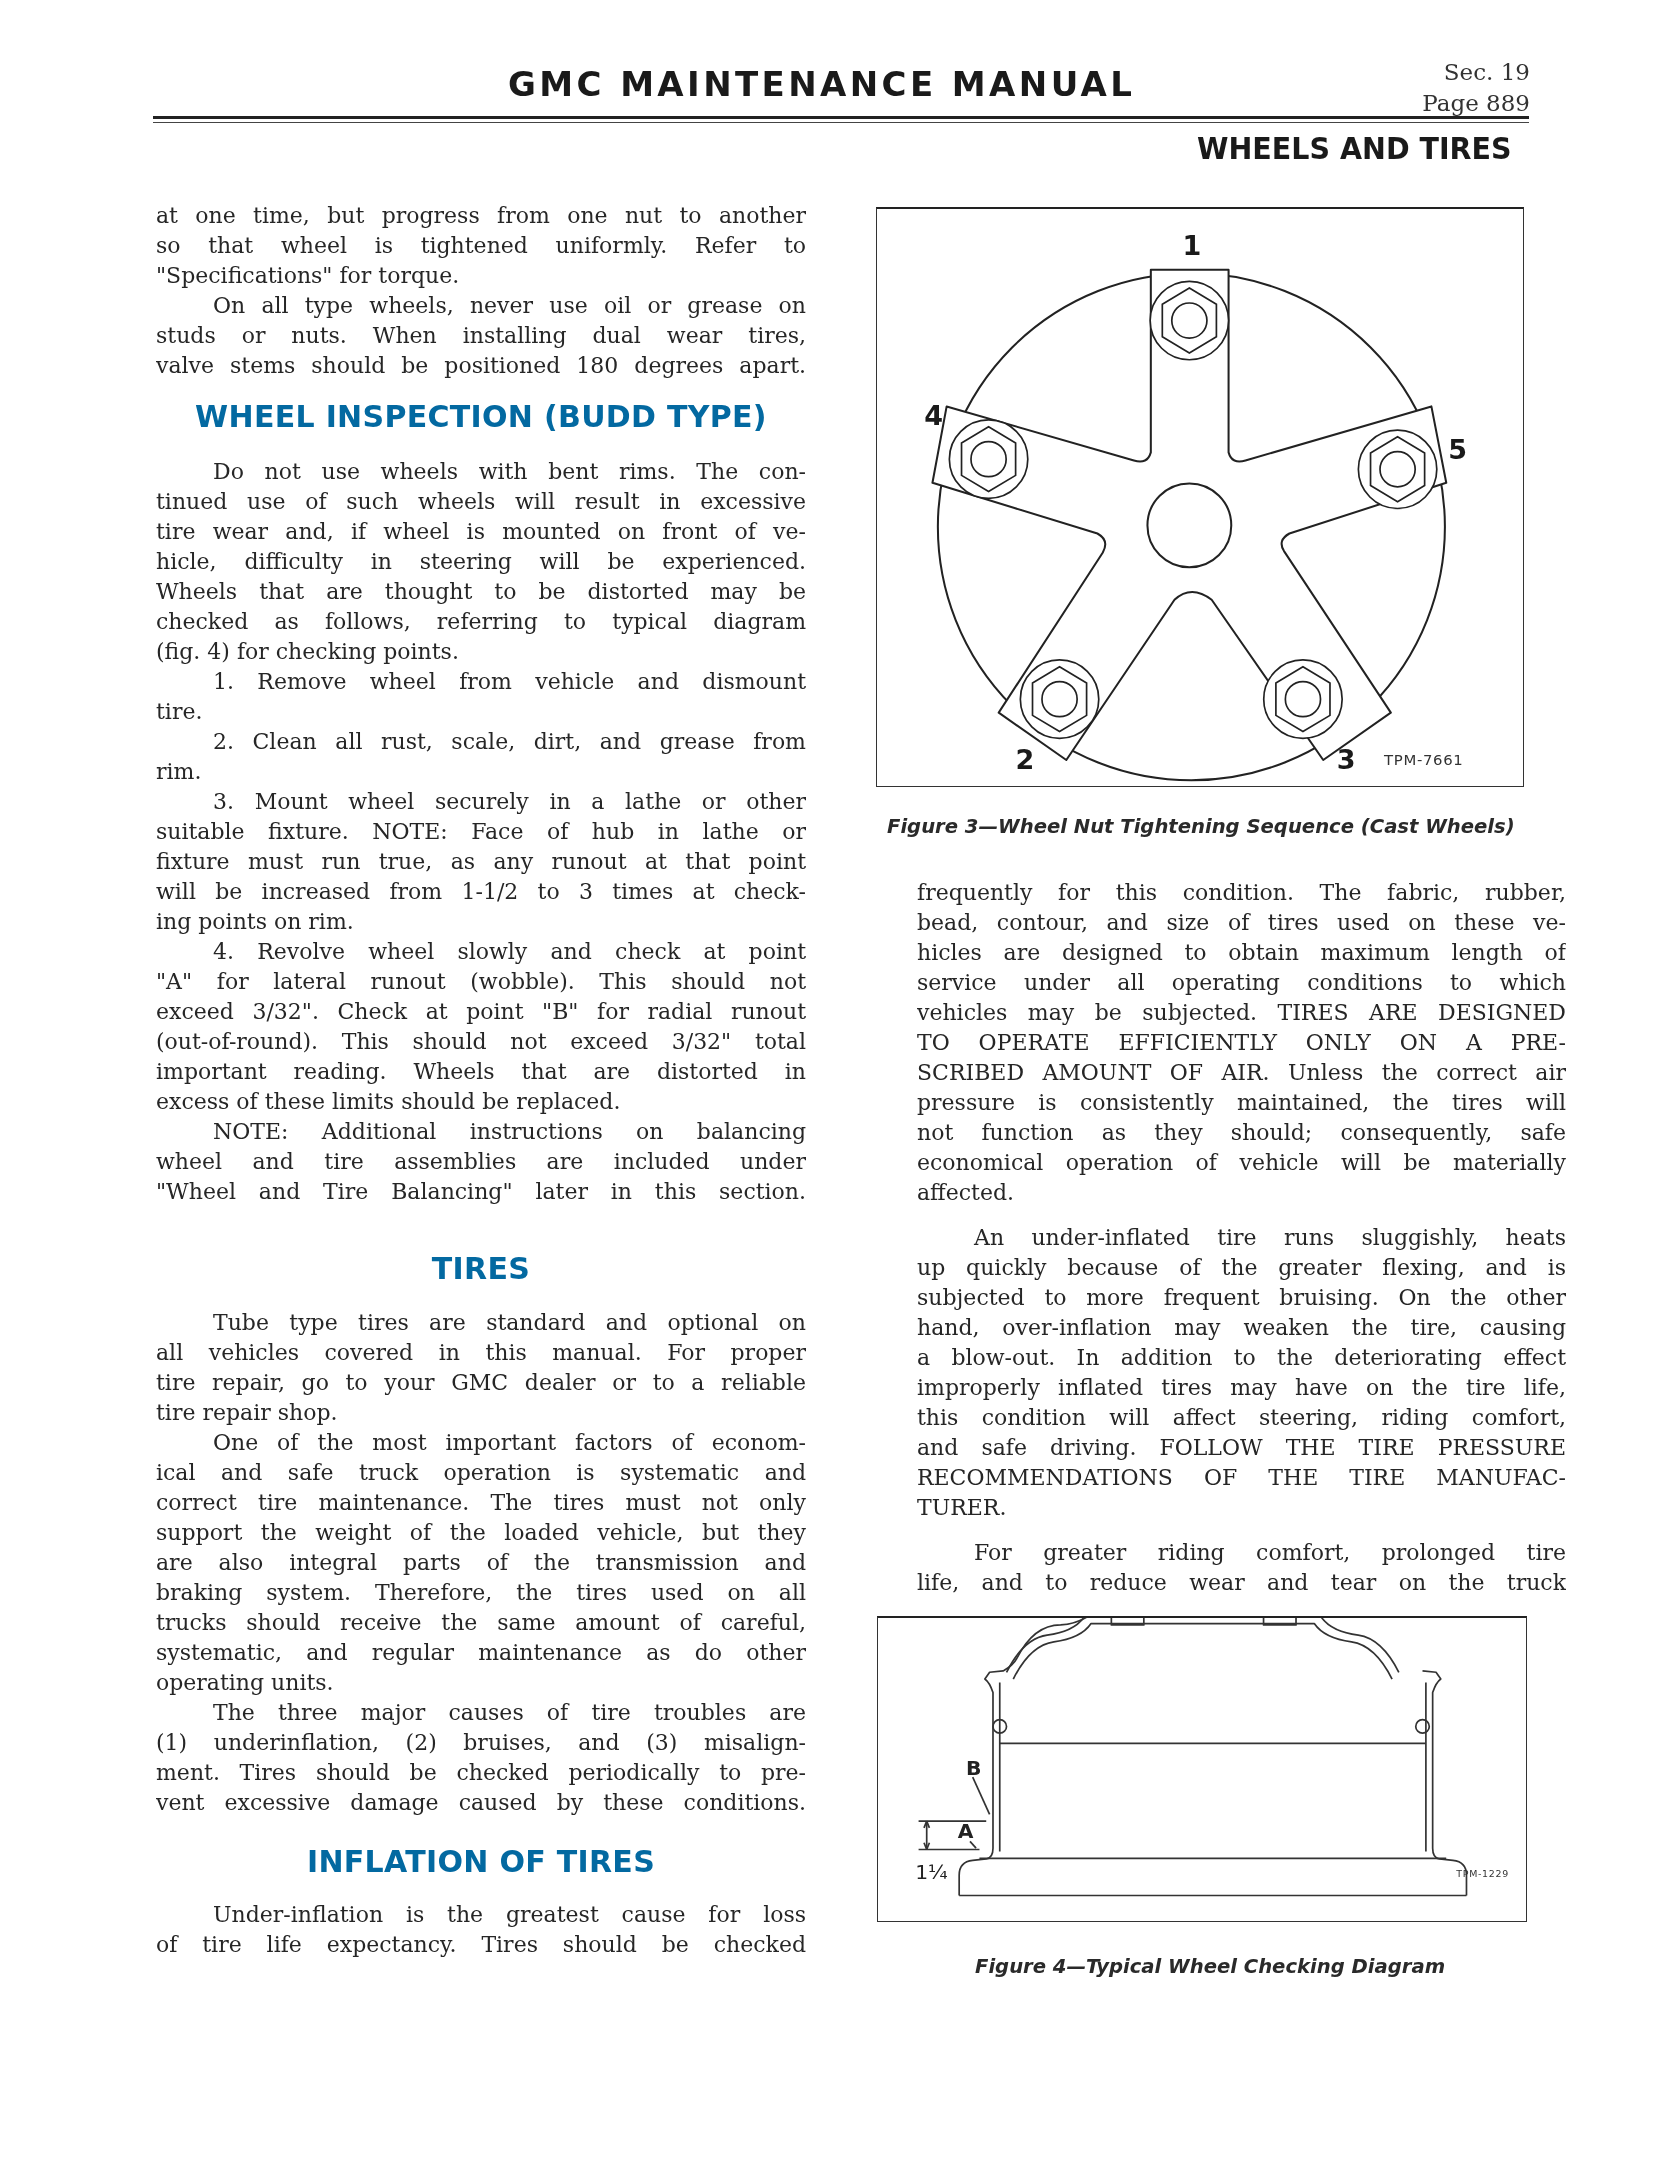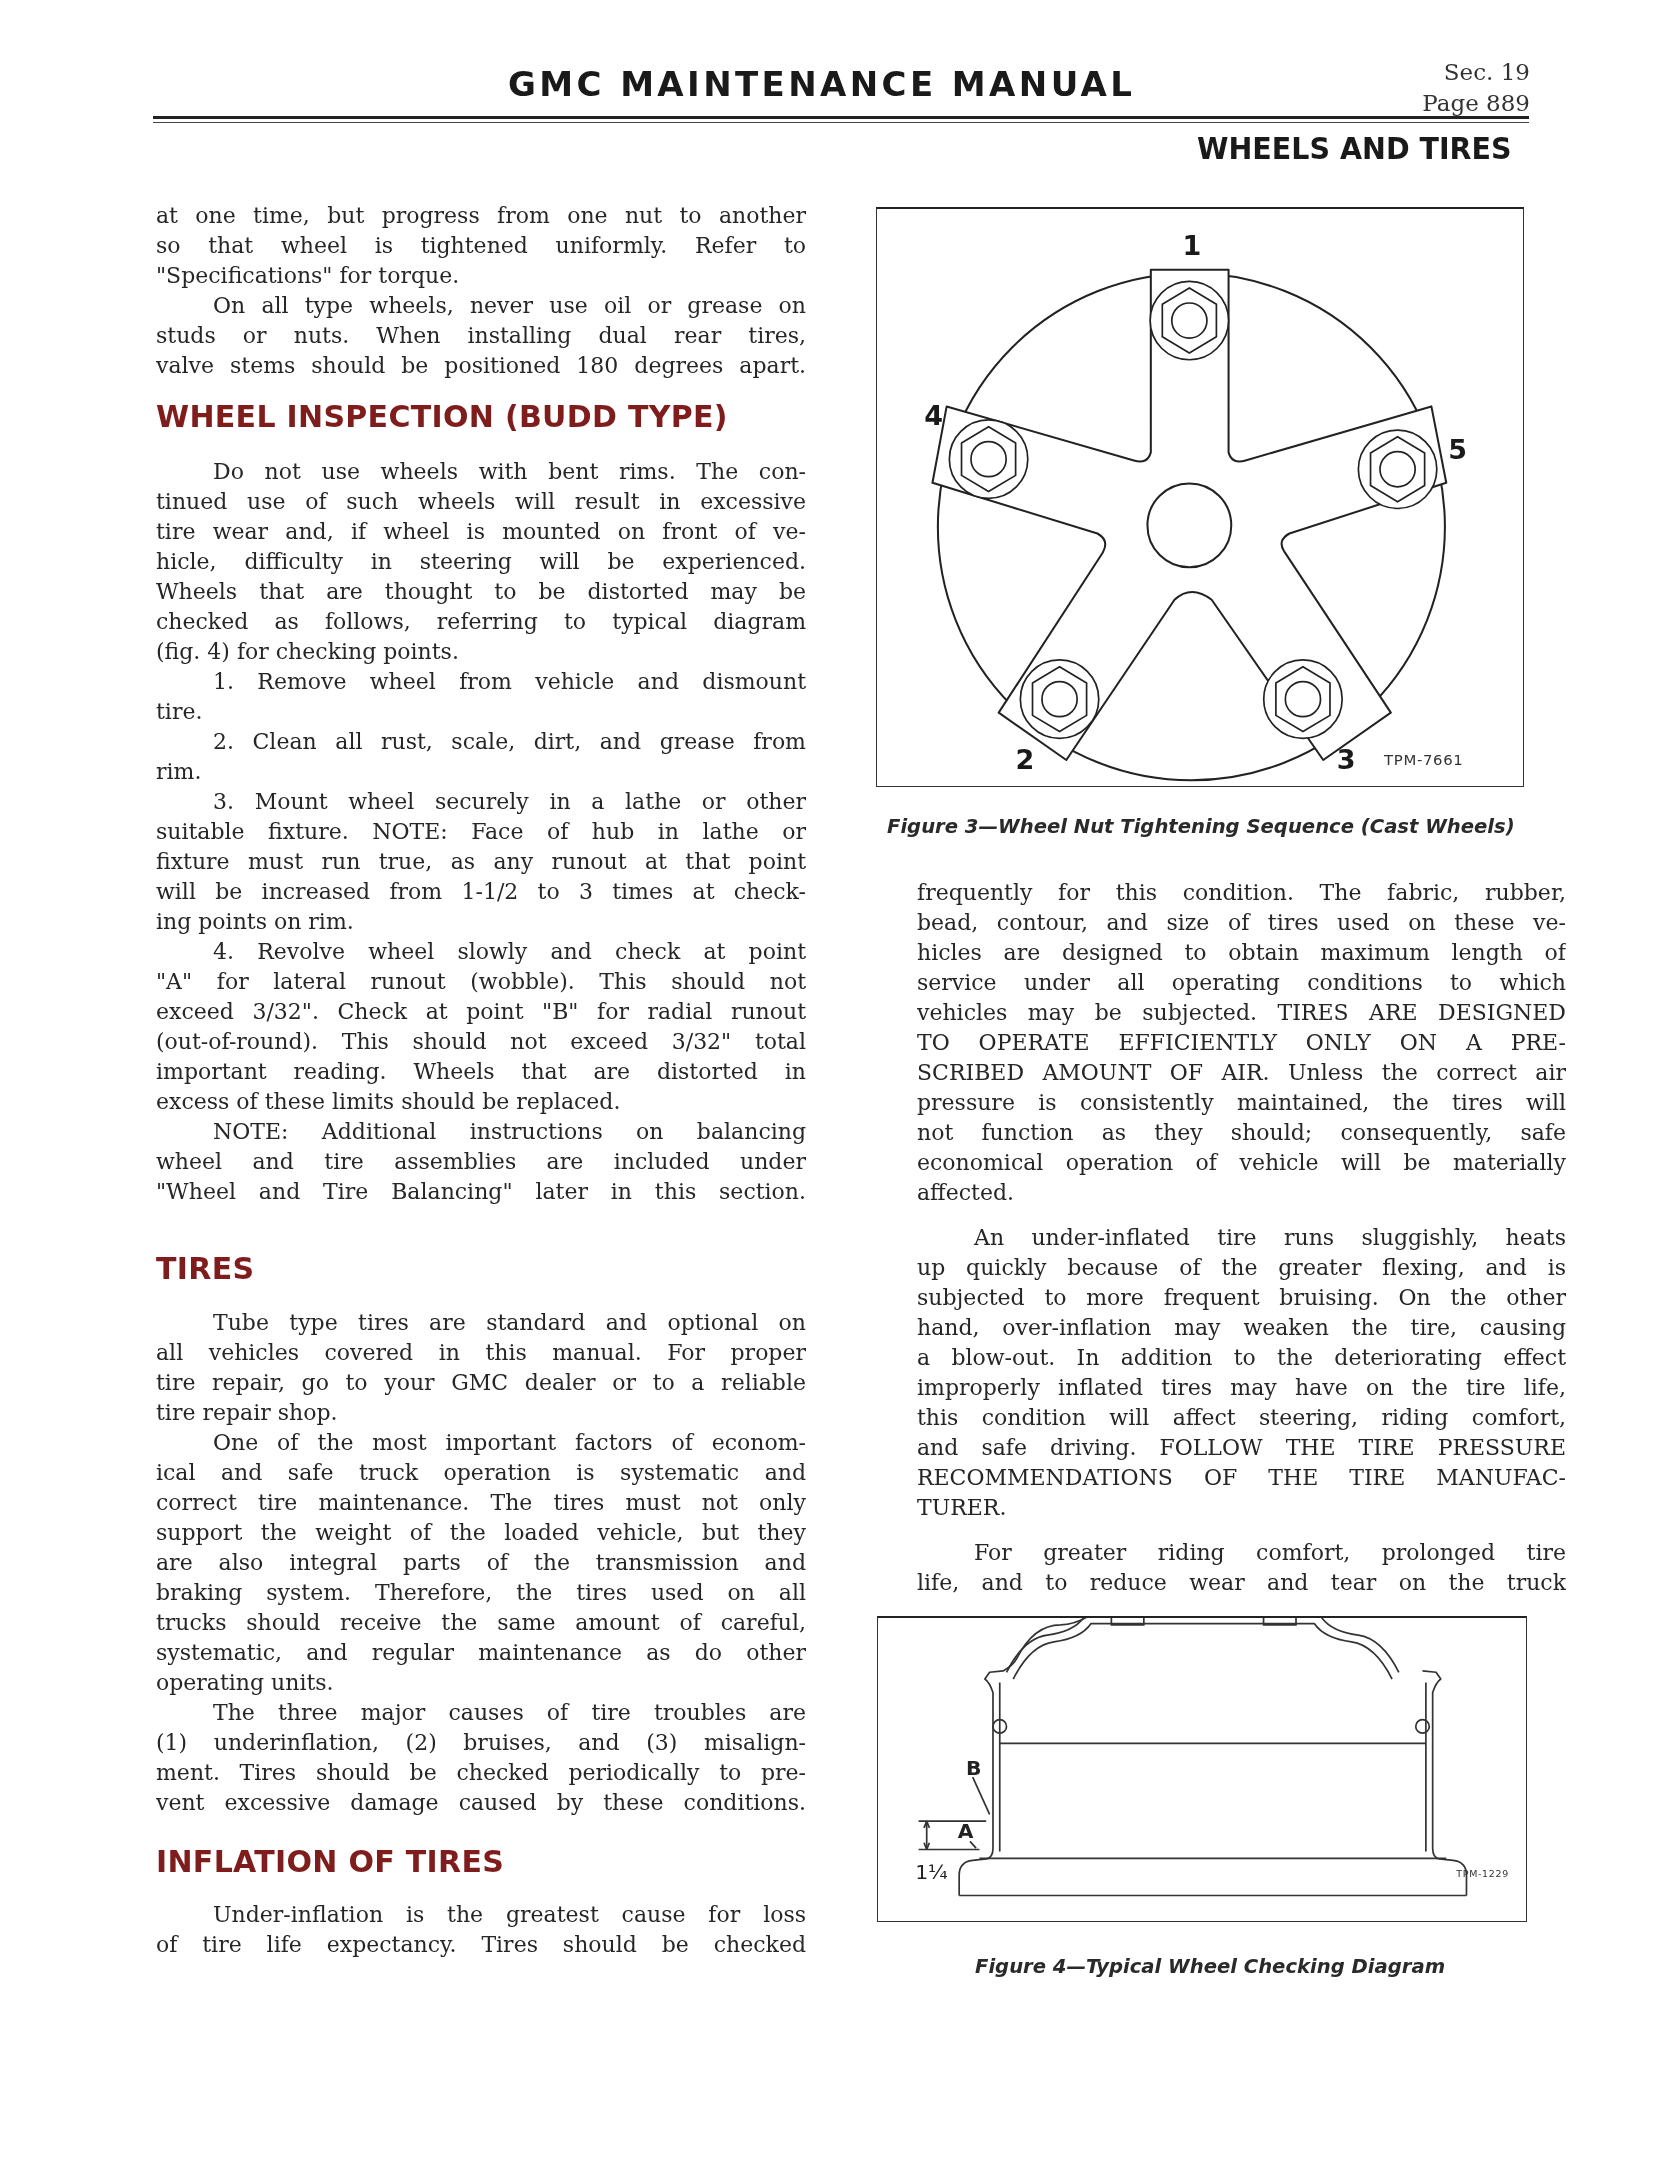--- a/index.html
+++ b/index.html
@@ -7,21 +7,21 @@
   .abs { position:absolute; }
   .hdr-title { font-family:"DejaVu Sans", sans-serif; font-weight:bold; font-size:34px; letter-spacing:3.4px; color:#1a1a1a; white-space:nowrap; }
   .hdr-sec { font-family:"DejaVu Serif", serif; font-size:23px; color:#333; text-align:right; line-height:31px; }
   .rule-thick { height:2.7px; background:#222; }
   .rule-thin { height:1.4px; background:#444; }
   .section-head { font-family:"DejaVu Sans", sans-serif; font-weight:bold; font-size:31px; color:#1a1a1a; white-space:nowrap; transform-origin:left top; }
   .col { position:absolute; font-family:"DejaVu Serif", serif; font-size:22px; line-height:30px; color:#262626; }
   .ln { display:block; height:30px; white-space:nowrap; text-align:justify; text-align-last:justify; overflow:hidden; }
   .ln.last { text-align-last:left; }
   .ln.ind { padding-left:57px; }
-  .h2 { font-family:"DejaVu Sans", sans-serif; font-weight:bold; color:#7f1d1d; text-align:left; font-size:30px; letter-spacing:0.3px; }
+  .h2 { font-family:"DejaVu Sans", sans-serif; font-weight:bold; color:#0369a1; text-align:center; font-size:30px; letter-spacing:0.3px; }
   .fig-box { position:absolute; border:1.4px solid #333; border-top:2.7px solid #222; box-sizing:border-box; background:#fff; }
   .fig-caption { position:absolute; font-family:"DejaVu Sans", sans-serif; font-style:italic; font-weight:bold; font-size:19.6px; color:#2a2a2a; white-space:nowrap; }
   .fig-num { font-family:"DejaVu Sans", sans-serif; font-weight:bold; font-size:40px; fill:#1a1a1a; }
   .fig-code { font-family:"DejaVu Sans", sans-serif; font-size:22px; fill:#333; letter-spacing:1px; }
   .fig-code-sm { font-family:"DejaVu Sans", sans-serif; font-size:14px; fill:#333; letter-spacing:1px; }
   .fig-lbl { font-family:"DejaVu Sans", sans-serif; font-weight:bold; font-size:30px; fill:#222; }
 </style>
 </head>
 <body>
 
@@ -35,21 +35,21 @@
 <div class="abs section-head" style="left:1197px; top:130px; font-size:31px; transform:scaleX(0.92);">WHEELS AND TIRES</div>
 
 <div class="col" style="left:156px; top:201px; width:650px;">
   <div>
     <span class="ln">at one time, but progress from one nut to another</span>
     <span class="ln">so that wheel is tightened uniformly. Refer to</span>
     <span class="ln last">"Specifications" for torque.</span>
   </div>
   <div>
     <span class="ln ind">On all type wheels, never use oil or grease on</span>
-    <span class="ln">studs or nuts. When installing dual rear tires,</span>
+    <span class="ln">studs or nuts. When installing dual wear tires,</span>
     <span class="ln">valve stems should be positioned 180 degrees apart.</span>
   </div>
   <div class="h2" style="height:34px; line-height:34px; margin-top:19px; margin-bottom:23px;">WHEEL INSPECTION (BUDD TYPE)</div>
   <div>
     <span class="ln ind">Do not use wheels with bent rims. The con-</span>
     <span class="ln">tinued use of such wheels will result in excessive</span>
     <span class="ln">tire wear and, if wheel is mounted on front of ve-</span>
     <span class="ln">hicle, difficulty in steering will be experienced.</span>
     <span class="ln">Wheels that are thought to be distorted may be</span>
     <span class="ln">checked as follows, referring to typical diagram</span>

